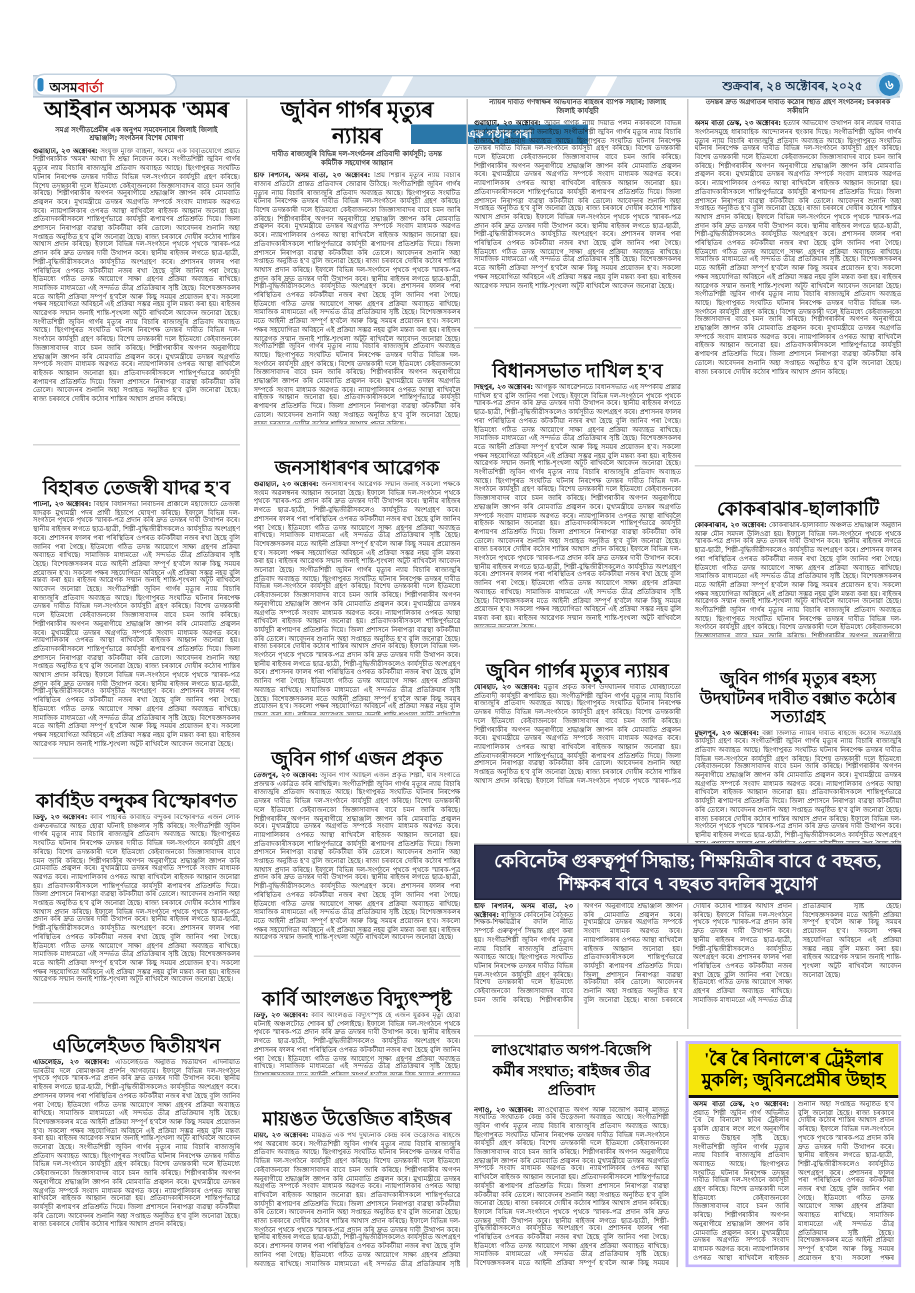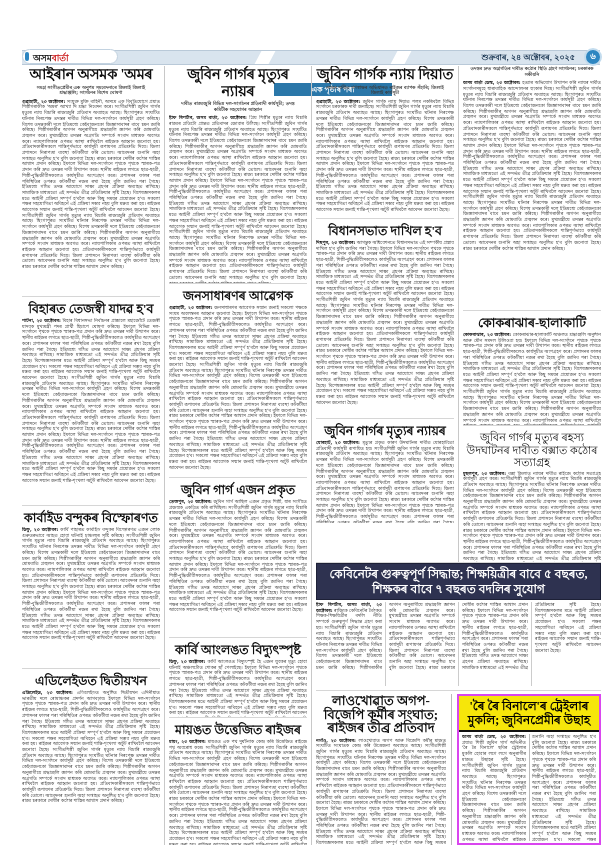--- a/index.html
+++ b/index.html
@@ -36,49 +36,49 @@
            column-gap:9px;}
   .vrule{position:absolute;top:0;width:1px;background:#c8c8c8;}
   .v1{left:142px;height:779px;}
   .v2{left:289px;height:779px;}
   .v3{left:436px;height:496px;}
   .col{display:flex;flex-direction:column;overflow:hidden;}
   .col1,.col2{grid-row:1/3;}
 
   
   .article{display:flex;flex-direction:column;overflow:hidden;box-sizing:border-box;}
-  .article + .article{border-top:1px solid #d6d6d6;padding-top:4px;}
+  .article + .article{border-top:1px solid #d6d6d6;padding-top:20px;}
   .headline-main{margin:0 0 2px;font-size:14.5px;line-height:16.5px;font-weight:700;
                  text-align:center;color:#0d0d0d;letter-spacing:-0.2px;}
   .headline-sub{margin:1px 0 2px;font-size:12.5px;line-height:14px;font-weight:700;
                 text-align:center;color:#0d0d0d;}
-  .headline-multi{margin:1px 0 2px;font-size:11px;line-height:12.5px;font-weight:400;
+  .headline-multi{margin:1px 0 2px;font-size:11px;line-height:12.5px;font-weight:700;
                   text-align:center;color:#0d0d0d;}
   .deck{margin:0 5px 3px;font-size:4.6px;line-height:5.6px;font-weight:bold;color:#3a3a3a;
         text-align:center;font-family:"DejaVu Sans","Liberation Sans",sans-serif;}
   .body{flex:1;overflow:hidden;font-size:4.5px;line-height:5.7px;text-align:justify;
         color:#1c1c1c;font-family:"DejaVu Sans","Liberation Sans",sans-serif;}
   .dateline{font-weight:bold;color:#000;}
 
   
   .bottom{grid-column:3/5;grid-row:2;display:flex;flex-direction:column;overflow:hidden;
           border-top:1px solid #d6d6d6;padding-top:0;box-sizing:border-box;}
   .cabinet-head{background:#2e3250;color:#ffffff;font-size:12px;line-height:14.5px;
                 font-weight:bold;text-align:center;padding:3px 8px;border:1px solid #1d2036;}
   .cabinet-body{height:84px;margin-top:2px;columns:4;column-gap:7px;
                 column-rule:1px solid #cccccc;overflow:hidden;font-size:4.5px;line-height:5.7px;
                 text-align:justify;color:#1c1c1c;
                 font-family:"DejaVu Sans","Liberation Sans",sans-serif;}
   .bottom-row{display:flex;margin-top:4px;flex:1;overflow:hidden;border-top:1px solid #d6d6d6;
               padding-top:3px;}
   .laokhowa{width:130px;padding-right:5px;border-right:1px solid #bbbbbb;display:flex;
             flex-direction:column;overflow:hidden;}
-  .laokhowa-head{margin:0 2px 3px;font-size:13px;line-height:13.5px;font-weight:700;
+  .laokhowa-head{margin:0 2px 3px;font-size:10px;line-height:13.5px;font-weight:700;
                  text-align:center;color:#0d0d0d;}
-  .trailer{flex:1;margin-left:5px;border:2px solid #d946ef;display:flex;flex-direction:column;
+  .trailer{flex:1;margin-left:5px;border:2px solid #c4b5fd;display:flex;flex-direction:column;
            overflow:hidden;}
   .trailer-head{background:#f6e60a;color:#000;font-size:12px;line-height:14px;font-weight:800;
                 text-align:center;padding:3px 4px;border-bottom:2px solid #111111;}
   .trailer-body{flex:1;margin:2px 3px;columns:2;column-gap:6px;column-rule:1px solid #bbbbbb;
                 overflow:hidden;font-size:4.5px;line-height:5.7px;text-align:justify;
                 color:#1c1c1c;font-family:"DejaVu Sans","Liberation Sans",sans-serif;}
 </style>
 </head>
 <body>
 
@@ -141,21 +141,20 @@
         <div class="body"><span class="dateline">ডিফু, ২৩ অক্টোবৰ:</span> <span>কাৰ্বি আংলঙত বিদ্যুৎস্পৃষ্ট হৈ এজন যুৱকৰ মৃত্যু হোৱা ঘটনাই অঞ্চলটোত শোকৰ ছাঁ পেলাইছে। </span><span>ইফালে বিভিন্ন দল-সংগঠনে পৃথকে পৃথকে স্মাৰক-পত্ৰ প্ৰদান কৰি দ্ৰুত তদন্তৰ দাবী উত্থাপন কৰে। স্থানীয় ৰাইজৰ লগতে ছাত্ৰ-ছাত্ৰী, শিল্পী-বুদ্ধিজীৱীসকলেও কাৰ্যসূচীত অংশগ্ৰহণ কৰে। প্ৰশাসনৰ ফালৰ পৰা পৰিস্থিতিৰ ওপৰত কটকটীয়া নজৰ ৰখা হৈছে বুলি জানিব পৰা গৈছে। ইতিমধ্যে গঠিত তদন্ত আয়োগে সাক্ষ্য গ্ৰহণৰ প্ৰক্ৰিয়া অব্যাহত ৰাখিছে। সামাজিক মাধ্যমতো এই সন্দৰ্ভত তীব্ৰ প্ৰতিক্ৰিয়াৰ সৃষ্টি হৈছে। বিশেষজ্ঞসকলৰ মতে আইনী প্ৰক্ৰিয়া সম্পূৰ্ণ হ'বলৈ আৰু কিছু সময়ৰ প্ৰয়োজন হ'ব। সকলো পক্ষৰ সহযোগিতা অবিহনে এই প্ৰক্ৰিয়া সম্ভৱ নহয় বুলি মন্তব্য কৰা হয়। ৰাইজৰ আৱেগক সন্মান জনাই শান্তি-শৃংখলা অটুট ৰাখিবলৈ আবেদন জনোৱা হৈছে। </span><span>সংগীতশিল্পী জুবিন গাৰ্গৰ মৃত্যুৰ ন্যায় বিচাৰি ৰাজ্যজুৰি প্ৰতিবাদ অব্যাহত আছে। ছিংগাপুৰত সংঘটিত ঘটনাৰ নিৰপেক্ষ তদন্তৰ দাবীত বিভিন্ন দল-সংগঠনে কাৰ্যসূচী গ্ৰহণ কৰিছে। বিশেষ তদন্তকাৰী দলে ইতিমধ্যে কেইবাজনকো জিজ্ঞাসাবাদৰ বাবে চমন জাৰি কৰিছে। শিল্পীগৰাকীৰ অগণন অনুৰাগীয়ে শ্ৰদ্ধাঞ্জলি জ্ঞাপন কৰি মোমবাতি প্ৰজ্বলন কৰে। মুখ্যমন্ত্ৰীয়ে তদন্তৰ অগ্ৰগতি সম্পৰ্কে সংবাদ মাধ্যমক অৱগত কৰে। ন্যায়পালিকাৰ ওপৰত আস্থা ৰাখিবলৈ ৰাইজক আহ্বান জনোৱা হয়। প্ৰতিবাদকাৰীসকলে শান্তিপূৰ্ণভাৱে কাৰ্যসূচী ৰূপায়ণৰ প্ৰতিশ্ৰুতি দিয়ে। জিলা প্ৰশাসনে নিৰাপত্তা ব্যৱস্থা কটকটীয়া কৰি তোলে। আবেদনৰ শুনানি অহা সপ্তাহত অনুষ্ঠিত হ'ব বুলি জনোৱা হৈছে। ৰাজ্য চৰকাৰে দোষীৰ কঠোৰ শাস্তিৰ আশ্বাস প্ৰদান কৰিছে। </span></div>
       </article>
       <article class="article" style="flex:1">
         <h2 class="headline-sub">মায়ঙত উত্তেজিত ৰাইজৰ</h2>
         <div class="body"><span class="dateline">মায়ং, ২৩ অক্টোবৰ:</span> <span>মায়ঙত এক পথ দুৰ্ঘটনাক কেন্দ্ৰ কৰি উত্তেজিত ৰাইজে পথ অৱৰোধ কৰে। </span><span>সংগীতশিল্পী জুবিন গাৰ্গৰ মৃত্যুৰ ন্যায় বিচাৰি ৰাজ্যজুৰি প্ৰতিবাদ অব্যাহত আছে। ছিংগাপুৰত সংঘটিত ঘটনাৰ নিৰপেক্ষ তদন্তৰ দাবীত বিভিন্ন দল-সংগঠনে কাৰ্যসূচী গ্ৰহণ কৰিছে। বিশেষ তদন্তকাৰী দলে ইতিমধ্যে কেইবাজনকো জিজ্ঞাসাবাদৰ বাবে চমন জাৰি কৰিছে। শিল্পীগৰাকীৰ অগণন অনুৰাগীয়ে শ্ৰদ্ধাঞ্জলি জ্ঞাপন কৰি মোমবাতি প্ৰজ্বলন কৰে। মুখ্যমন্ত্ৰীয়ে তদন্তৰ অগ্ৰগতি সম্পৰ্কে সংবাদ মাধ্যমক অৱগত কৰে। ন্যায়পালিকাৰ ওপৰত আস্থা ৰাখিবলৈ ৰাইজক আহ্বান জনোৱা হয়। প্ৰতিবাদকাৰীসকলে শান্তিপূৰ্ণভাৱে কাৰ্যসূচী ৰূপায়ণৰ প্ৰতিশ্ৰুতি দিয়ে। জিলা প্ৰশাসনে নিৰাপত্তা ব্যৱস্থা কটকটীয়া কৰি তোলে। আবেদনৰ শুনানি অহা সপ্তাহত অনুষ্ঠিত হ'ব বুলি জনোৱা হৈছে। ৰাজ্য চৰকাৰে দোষীৰ কঠোৰ শাস্তিৰ আশ্বাস প্ৰদান কৰিছে। </span><span>ইফালে বিভিন্ন দল-সংগঠনে পৃথকে পৃথকে স্মাৰক-পত্ৰ প্ৰদান কৰি দ্ৰুত তদন্তৰ দাবী উত্থাপন কৰে। স্থানীয় ৰাইজৰ লগতে ছাত্ৰ-ছাত্ৰী, শিল্পী-বুদ্ধিজীৱীসকলেও কাৰ্যসূচীত অংশগ্ৰহণ কৰে। প্ৰশাসনৰ ফালৰ পৰা পৰিস্থিতিৰ ওপৰত কটকটীয়া নজৰ ৰখা হৈছে বুলি জানিব পৰা গৈছে। ইতিমধ্যে গঠিত তদন্ত আয়োগে সাক্ষ্য গ্ৰহণৰ প্ৰক্ৰিয়া অব্যাহত ৰাখিছে। সামাজিক মাধ্যমতো এই সন্দৰ্ভত তীব্ৰ প্ৰতিক্ৰিয়াৰ সৃষ্টি হৈছে। বিশেষজ্ঞসকলৰ মতে আইনী প্ৰক্ৰিয়া সম্পূৰ্ণ হ'বলৈ আৰু কিছু সময়ৰ প্ৰয়োজন হ'ব। সকলো পক্ষৰ সহযোগিতা অবিহনে এই প্ৰক্ৰিয়া সম্ভৱ নহয় বুলি মন্তব্য কৰা হয়। ৰাইজৰ আৱেগক সন্মান জনাই শান্তি-শৃংখলা অটুট ৰাখিবলৈ আবেদন জনোৱা হৈছে। </span></div>
       </article>
     </div>
 
     <div class="col">
       <article class="article" style="height:152px">
-        <h1 class="headline-main">জুবিন গাৰ্গক ন্যায় দিয়াত</h1>
         <p class="deck">ন্যায়ৰ দাবীত গণস্বাক্ষৰ অভিযানত ৰাইজৰ ব্যাপক সঁহাৰি; জিলাই জিলাই কাৰ্যসূচী</p>
         <div class="body"><span class="dateline">গুৱাহাটী, ২৩ অক্টোবৰ:</span> <span>জুবিন গাৰ্গক ন্যায় দিয়াত পলম নকৰিবলৈ বিভিন্ন সংগঠনে চৰকাৰক দাবী জনাইছে। </span><span>সংগীতশিল্পী জুবিন গাৰ্গৰ মৃত্যুৰ ন্যায় বিচাৰি ৰাজ্যজুৰি প্ৰতিবাদ অব্যাহত আছে। ছিংগাপুৰত সংঘটিত ঘটনাৰ নিৰপেক্ষ তদন্তৰ দাবীত বিভিন্ন দল-সংগঠনে কাৰ্যসূচী গ্ৰহণ কৰিছে। বিশেষ তদন্তকাৰী দলে ইতিমধ্যে কেইবাজনকো জিজ্ঞাসাবাদৰ বাবে চমন জাৰি কৰিছে। শিল্পীগৰাকীৰ অগণন অনুৰাগীয়ে শ্ৰদ্ধাঞ্জলি জ্ঞাপন কৰি মোমবাতি প্ৰজ্বলন কৰে। মুখ্যমন্ত্ৰীয়ে তদন্তৰ অগ্ৰগতি সম্পৰ্কে সংবাদ মাধ্যমক অৱগত কৰে। ন্যায়পালিকাৰ ওপৰত আস্থা ৰাখিবলৈ ৰাইজক আহ্বান জনোৱা হয়। প্ৰতিবাদকাৰীসকলে শান্তিপূৰ্ণভাৱে কাৰ্যসূচী ৰূপায়ণৰ প্ৰতিশ্ৰুতি দিয়ে। জিলা প্ৰশাসনে নিৰাপত্তা ব্যৱস্থা কটকটীয়া কৰি তোলে। আবেদনৰ শুনানি অহা সপ্তাহত অনুষ্ঠিত হ'ব বুলি জনোৱা হৈছে। ৰাজ্য চৰকাৰে দোষীৰ কঠোৰ শাস্তিৰ আশ্বাস প্ৰদান কৰিছে। </span><span>ইফালে বিভিন্ন দল-সংগঠনে পৃথকে পৃথকে স্মাৰক-পত্ৰ প্ৰদান কৰি দ্ৰুত তদন্তৰ দাবী উত্থাপন কৰে। স্থানীয় ৰাইজৰ লগতে ছাত্ৰ-ছাত্ৰী, শিল্পী-বুদ্ধিজীৱীসকলেও কাৰ্যসূচীত অংশগ্ৰহণ কৰে। প্ৰশাসনৰ ফালৰ পৰা পৰিস্থিতিৰ ওপৰত কটকটীয়া নজৰ ৰখা হৈছে বুলি জানিব পৰা গৈছে। ইতিমধ্যে গঠিত তদন্ত আয়োগে সাক্ষ্য গ্ৰহণৰ প্ৰক্ৰিয়া অব্যাহত ৰাখিছে। সামাজিক মাধ্যমতো এই সন্দৰ্ভত তীব্ৰ প্ৰতিক্ৰিয়াৰ সৃষ্টি হৈছে। বিশেষজ্ঞসকলৰ মতে আইনী প্ৰক্ৰিয়া সম্পূৰ্ণ হ'বলৈ আৰু কিছু সময়ৰ প্ৰয়োজন হ'ব। সকলো পক্ষৰ সহযোগিতা অবিহনে এই প্ৰক্ৰিয়া সম্ভৱ নহয় বুলি মন্তব্য কৰা হয়। ৰাইজৰ আৱেগক সন্মান জনাই শান্তি-শৃংখলা অটুট ৰাখিবলৈ আবেদন জনোৱা হৈছে। </span></div>
       </article>
       <article class="article" style="height:200px">
         <h2 class="headline-sub">বিধানসভাত দাখিল হ'ব</h2>
         <div class="body"><span class="dateline">দিছপুৰ, ২৩ অক্টোবৰ:</span> <span>আগন্তুক অধিৱেশনতে বিধানসভাত এই সম্পৰ্কীয় প্ৰস্তাৱ দাখিল হ'ব বুলি জানিব পৰা গৈছে। </span><span>ইফালে বিভিন্ন দল-সংগঠনে পৃথকে পৃথকে স্মাৰক-পত্ৰ প্ৰদান কৰি দ্ৰুত তদন্তৰ দাবী উত্থাপন কৰে। স্থানীয় ৰাইজৰ লগতে ছাত্ৰ-ছাত্ৰী, শিল্পী-বুদ্ধিজীৱীসকলেও কাৰ্যসূচীত অংশগ্ৰহণ কৰে। প্ৰশাসনৰ ফালৰ পৰা পৰিস্থিতিৰ ওপৰত কটকটীয়া নজৰ ৰখা হৈছে বুলি জানিব পৰা গৈছে। ইতিমধ্যে গঠিত তদন্ত আয়োগে সাক্ষ্য গ্ৰহণৰ প্ৰক্ৰিয়া অব্যাহত ৰাখিছে। সামাজিক মাধ্যমতো এই সন্দৰ্ভত তীব্ৰ প্ৰতিক্ৰিয়াৰ সৃষ্টি হৈছে। বিশেষজ্ঞসকলৰ মতে আইনী প্ৰক্ৰিয়া সম্পূৰ্ণ হ'বলৈ আৰু কিছু সময়ৰ প্ৰয়োজন হ'ব। সকলো পক্ষৰ সহযোগিতা অবিহনে এই প্ৰক্ৰিয়া সম্ভৱ নহয় বুলি মন্তব্য কৰা হয়। ৰাইজৰ আৱেগক সন্মান জনাই শান্তি-শৃংখলা অটুট ৰাখিবলৈ আবেদন জনোৱা হৈছে। </span><span>সংগীতশিল্পী জুবিন গাৰ্গৰ মৃত্যুৰ ন্যায় বিচাৰি ৰাজ্যজুৰি প্ৰতিবাদ অব্যাহত আছে। ছিংগাপুৰত সংঘটিত ঘটনাৰ নিৰপেক্ষ তদন্তৰ দাবীত বিভিন্ন দল-সংগঠনে কাৰ্যসূচী গ্ৰহণ কৰিছে। বিশেষ তদন্তকাৰী দলে ইতিমধ্যে কেইবাজনকো জিজ্ঞাসাবাদৰ বাবে চমন জাৰি কৰিছে। শিল্পীগৰাকীৰ অগণন অনুৰাগীয়ে শ্ৰদ্ধাঞ্জলি জ্ঞাপন কৰি মোমবাতি প্ৰজ্বলন কৰে। মুখ্যমন্ত্ৰীয়ে তদন্তৰ অগ্ৰগতি সম্পৰ্কে সংবাদ মাধ্যমক অৱগত কৰে। ন্যায়পালিকাৰ ওপৰত আস্থা ৰাখিবলৈ ৰাইজক আহ্বান জনোৱা হয়। প্ৰতিবাদকাৰীসকলে শান্তিপূৰ্ণভাৱে কাৰ্যসূচী ৰূপায়ণৰ প্ৰতিশ্ৰুতি দিয়ে। জিলা প্ৰশাসনে নিৰাপত্তা ব্যৱস্থা কটকটীয়া কৰি তোলে। আবেদনৰ শুনানি অহা সপ্তাহত অনুষ্ঠিত হ'ব বুলি জনোৱা হৈছে। ৰাজ্য চৰকাৰে দোষীৰ কঠোৰ শাস্তিৰ আশ্বাস প্ৰদান কৰিছে। </span><span>ইফালে বিভিন্ন দল-সংগঠনে পৃথকে পৃথকে স্মাৰক-পত্ৰ প্ৰদান কৰি দ্ৰুত তদন্তৰ দাবী উত্থাপন কৰে। স্থানীয় ৰাইজৰ লগতে ছাত্ৰ-ছাত্ৰী, শিল্পী-বুদ্ধিজীৱীসকলেও কাৰ্যসূচীত অংশগ্ৰহণ কৰে। প্ৰশাসনৰ ফালৰ পৰা পৰিস্থিতিৰ ওপৰত কটকটীয়া নজৰ ৰখা হৈছে বুলি জানিব পৰা গৈছে। ইতিমধ্যে গঠিত তদন্ত আয়োগে সাক্ষ্য গ্ৰহণৰ প্ৰক্ৰিয়া অব্যাহত ৰাখিছে। সামাজিক মাধ্যমতো এই সন্দৰ্ভত তীব্ৰ প্ৰতিক্ৰিয়াৰ সৃষ্টি হৈছে। বিশেষজ্ঞসকলৰ মতে আইনী প্ৰক্ৰিয়া সম্পূৰ্ণ হ'বলৈ আৰু কিছু সময়ৰ প্ৰয়োজন হ'ব। সকলো পক্ষৰ সহযোগিতা অবিহনে এই প্ৰক্ৰিয়া সম্ভৱ নহয় বুলি মন্তব্য কৰা হয়। ৰাইজৰ আৱেগক সন্মান জনাই শান্তি-শৃংখলা অটুট ৰাখিবলৈ আবেদন জনোৱা হৈছে। </span></div>
       </article>
       <article class="article" style="height:105px">
         <h2 class="headline-sub">জুবিন গাৰ্গৰ মৃত্যুৰ ন্যায়ৰ</h2>
         <div class="body"><span class="dateline">যোৰহাট, ২৩ অক্টোবৰ:</span> <span>মৃত্যুৰ প্ৰকৃত কাৰণ উদঘাটনৰ দাবীত যোৰহাটতো প্ৰতিবাদী কাৰ্যসূচী ৰূপায়িত হয়। </span><span>সংগীতশিল্পী জুবিন গাৰ্গৰ মৃত্যুৰ ন্যায় বিচাৰি ৰাজ্যজুৰি প্ৰতিবাদ অব্যাহত আছে। ছিংগাপুৰত সংঘটিত ঘটনাৰ নিৰপেক্ষ তদন্তৰ দাবীত বিভিন্ন দল-সংগঠনে কাৰ্যসূচী গ্ৰহণ কৰিছে। বিশেষ তদন্তকাৰী দলে ইতিমধ্যে কেইবাজনকো জিজ্ঞাসাবাদৰ বাবে চমন জাৰি কৰিছে। শিল্পীগৰাকীৰ অগণন অনুৰাগীয়ে শ্ৰদ্ধাঞ্জলি জ্ঞাপন কৰি মোমবাতি প্ৰজ্বলন কৰে। মুখ্যমন্ত্ৰীয়ে তদন্তৰ অগ্ৰগতি সম্পৰ্কে সংবাদ মাধ্যমক অৱগত কৰে। ন্যায়পালিকাৰ ওপৰত আস্থা ৰাখিবলৈ ৰাইজক আহ্বান জনোৱা হয়। প্ৰতিবাদকাৰীসকলে শান্তিপূৰ্ণভাৱে কাৰ্যসূচী ৰূপায়ণৰ প্ৰতিশ্ৰুতি দিয়ে। জিলা প্ৰশাসনে নিৰাপত্তা ব্যৱস্থা কটকটীয়া কৰি তোলে। আবেদনৰ শুনানি অহা সপ্তাহত অনুষ্ঠিত হ'ব বুলি জনোৱা হৈছে। ৰাজ্য চৰকাৰে দোষীৰ কঠোৰ শাস্তিৰ আশ্বাস প্ৰদান কৰিছে। </span><span>ইফালে বিভিন্ন দল-সংগঠনে পৃথকে পৃথকে স্মাৰক-পত্ৰ প্ৰদান কৰি দ্ৰুত তদন্তৰ দাবী উত্থাপন কৰে। স্থানীয় ৰাইজৰ লগতে ছাত্ৰ-ছাত্ৰী, শিল্পী-বুদ্ধিজীৱীসকলেও কাৰ্যসূচীত অংশগ্ৰহণ কৰে। প্ৰশাসনৰ ফালৰ পৰা পৰিস্থিতিৰ ওপৰত কটকটীয়া নজৰ ৰখা হৈছে বুলি জানিব পৰা গৈছে। ইতিমধ্যে গঠিত তদন্ত আয়োগে সাক্ষ্য গ্ৰহণৰ প্ৰক্ৰিয়া অব্যাহত ৰাখিছে। সামাজিক মাধ্যমতো এই সন্দৰ্ভত তীব্ৰ প্ৰতিক্ৰিয়াৰ সৃষ্টি হৈছে। বিশেষজ্ঞসকলৰ মতে আইনী প্ৰক্ৰিয়া সম্পূৰ্ণ হ'বলৈ আৰু কিছু সময়ৰ প্ৰয়োজন হ'ব। সকলো পক্ষৰ সহযোগিতা অবিহনে এই প্ৰক্ৰিয়া সম্ভৱ নহয় বুলি মন্তব্য কৰা হয়। ৰাইজৰ আৱেগক সন্মান জনাই শান্তি-শৃংখলা অটুট ৰাখিবলৈ আবেদন জনোৱা হৈছে। </span></div>

